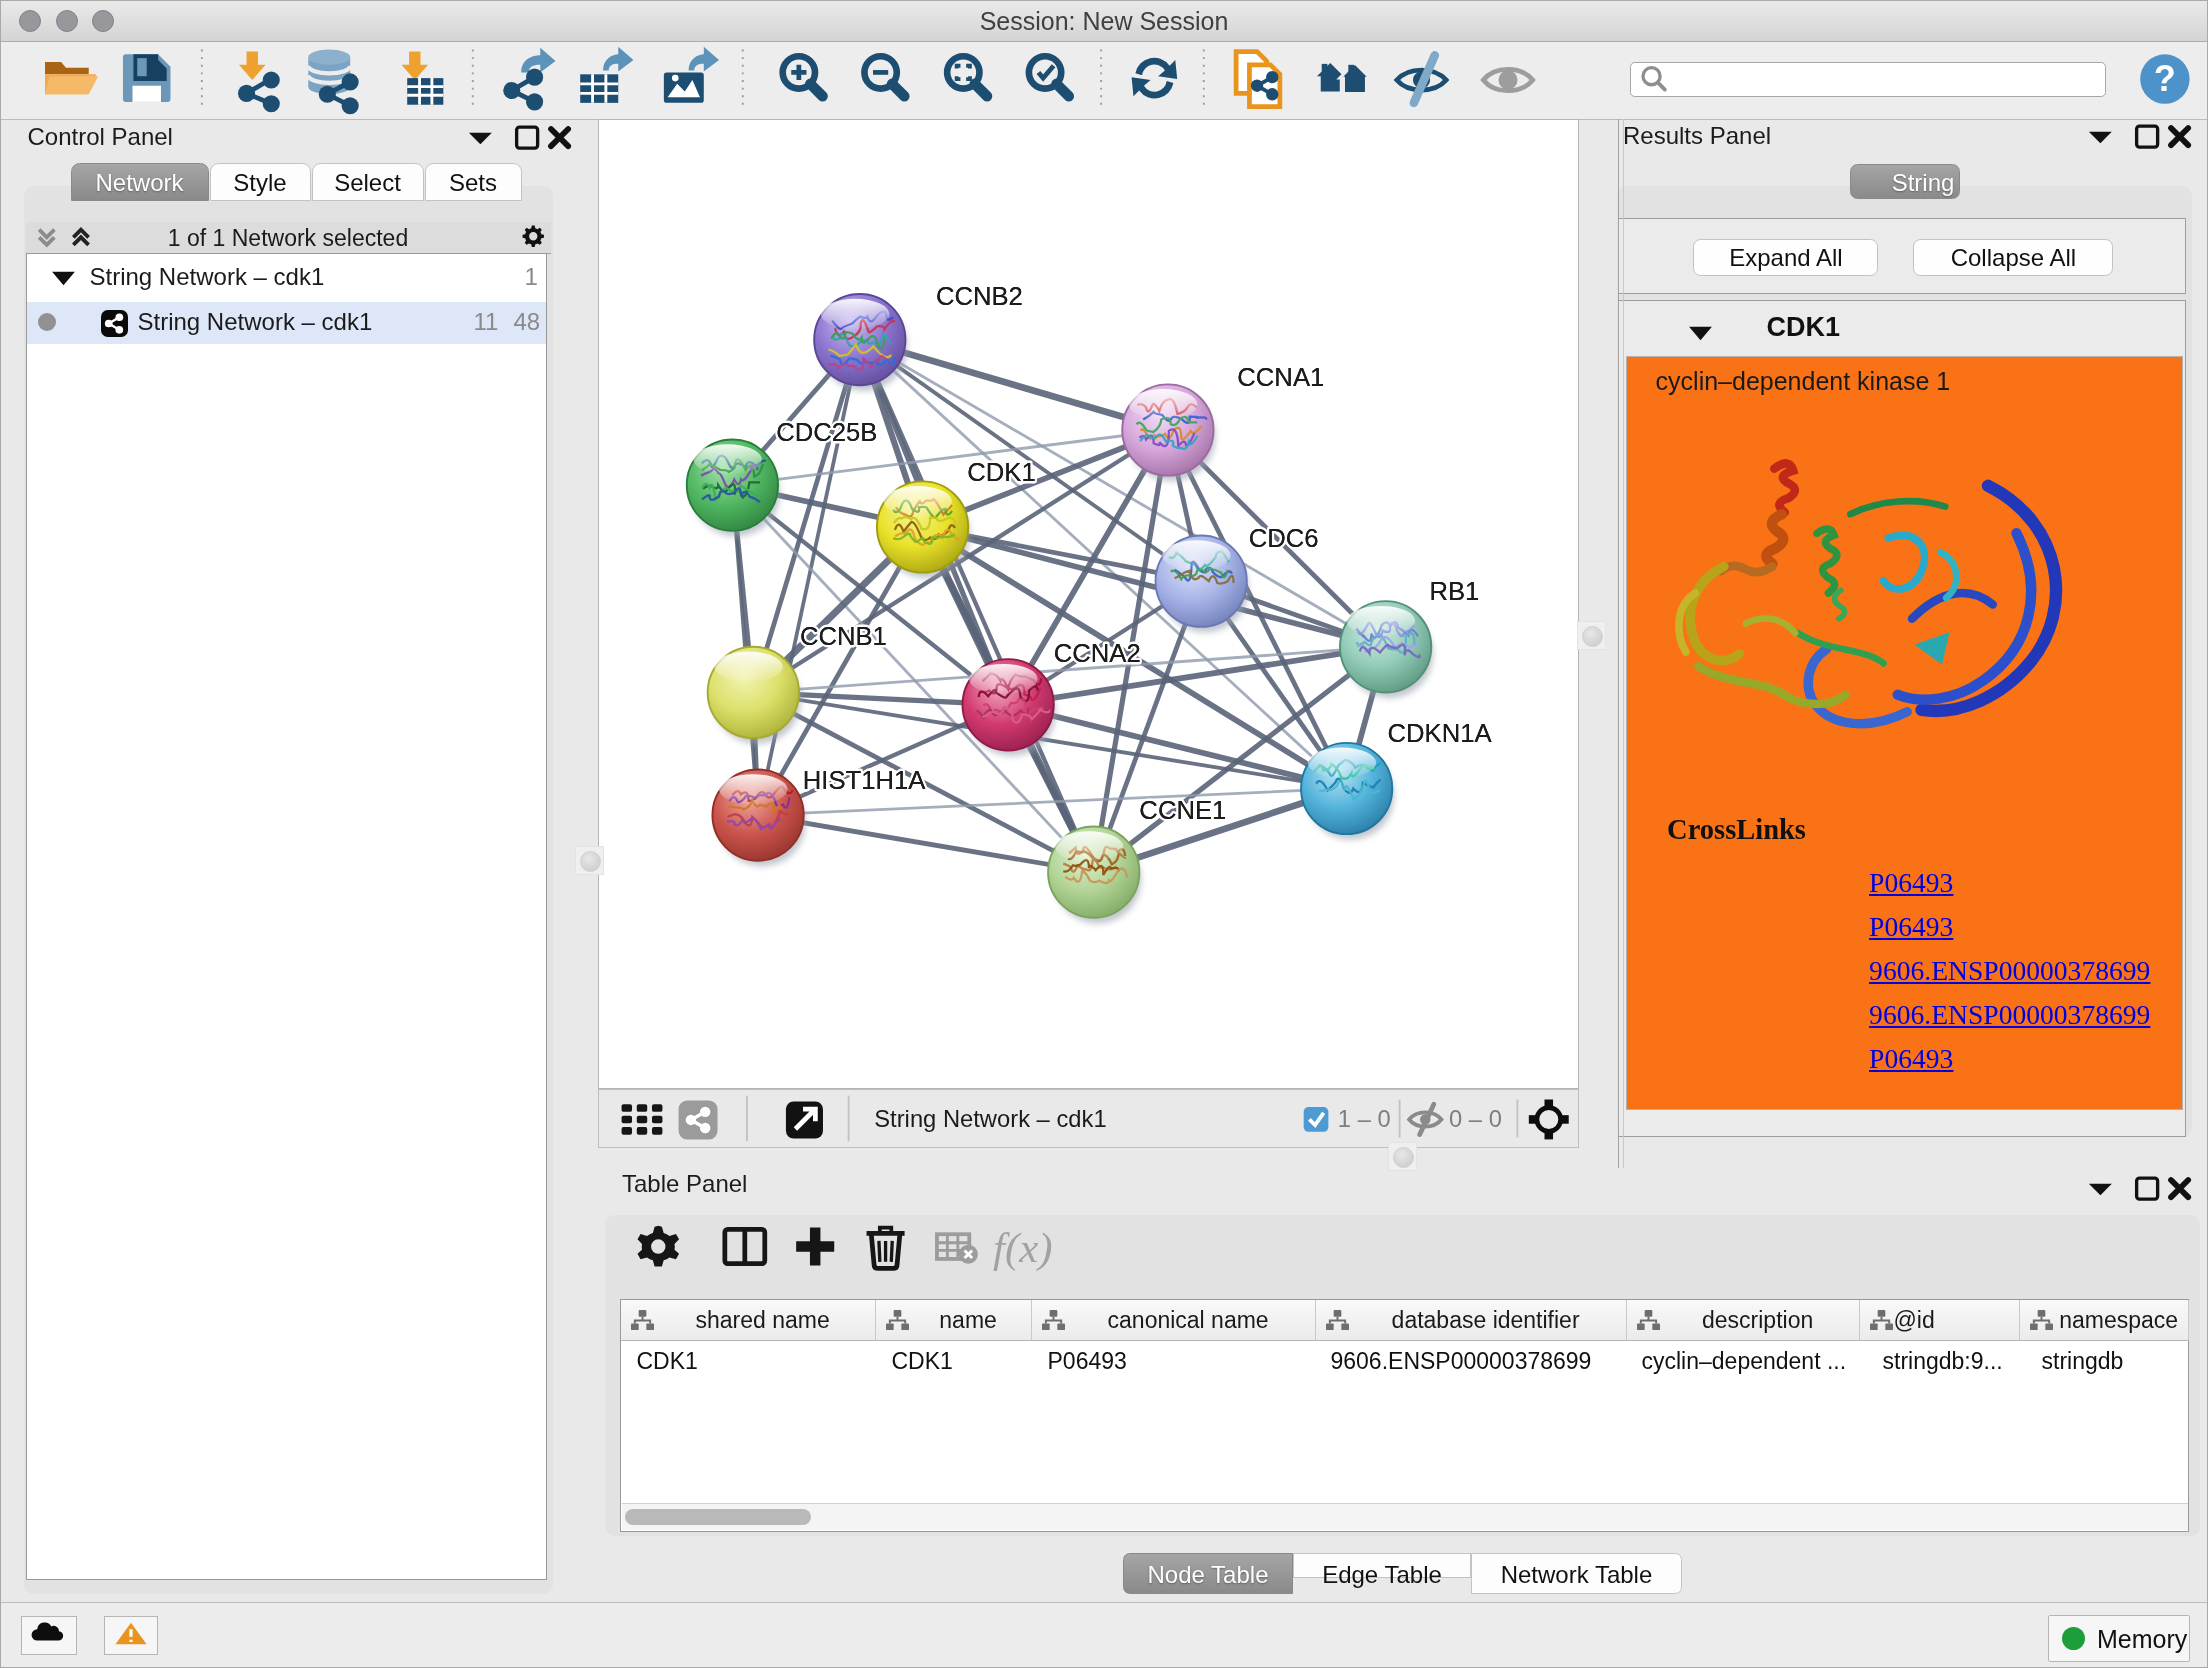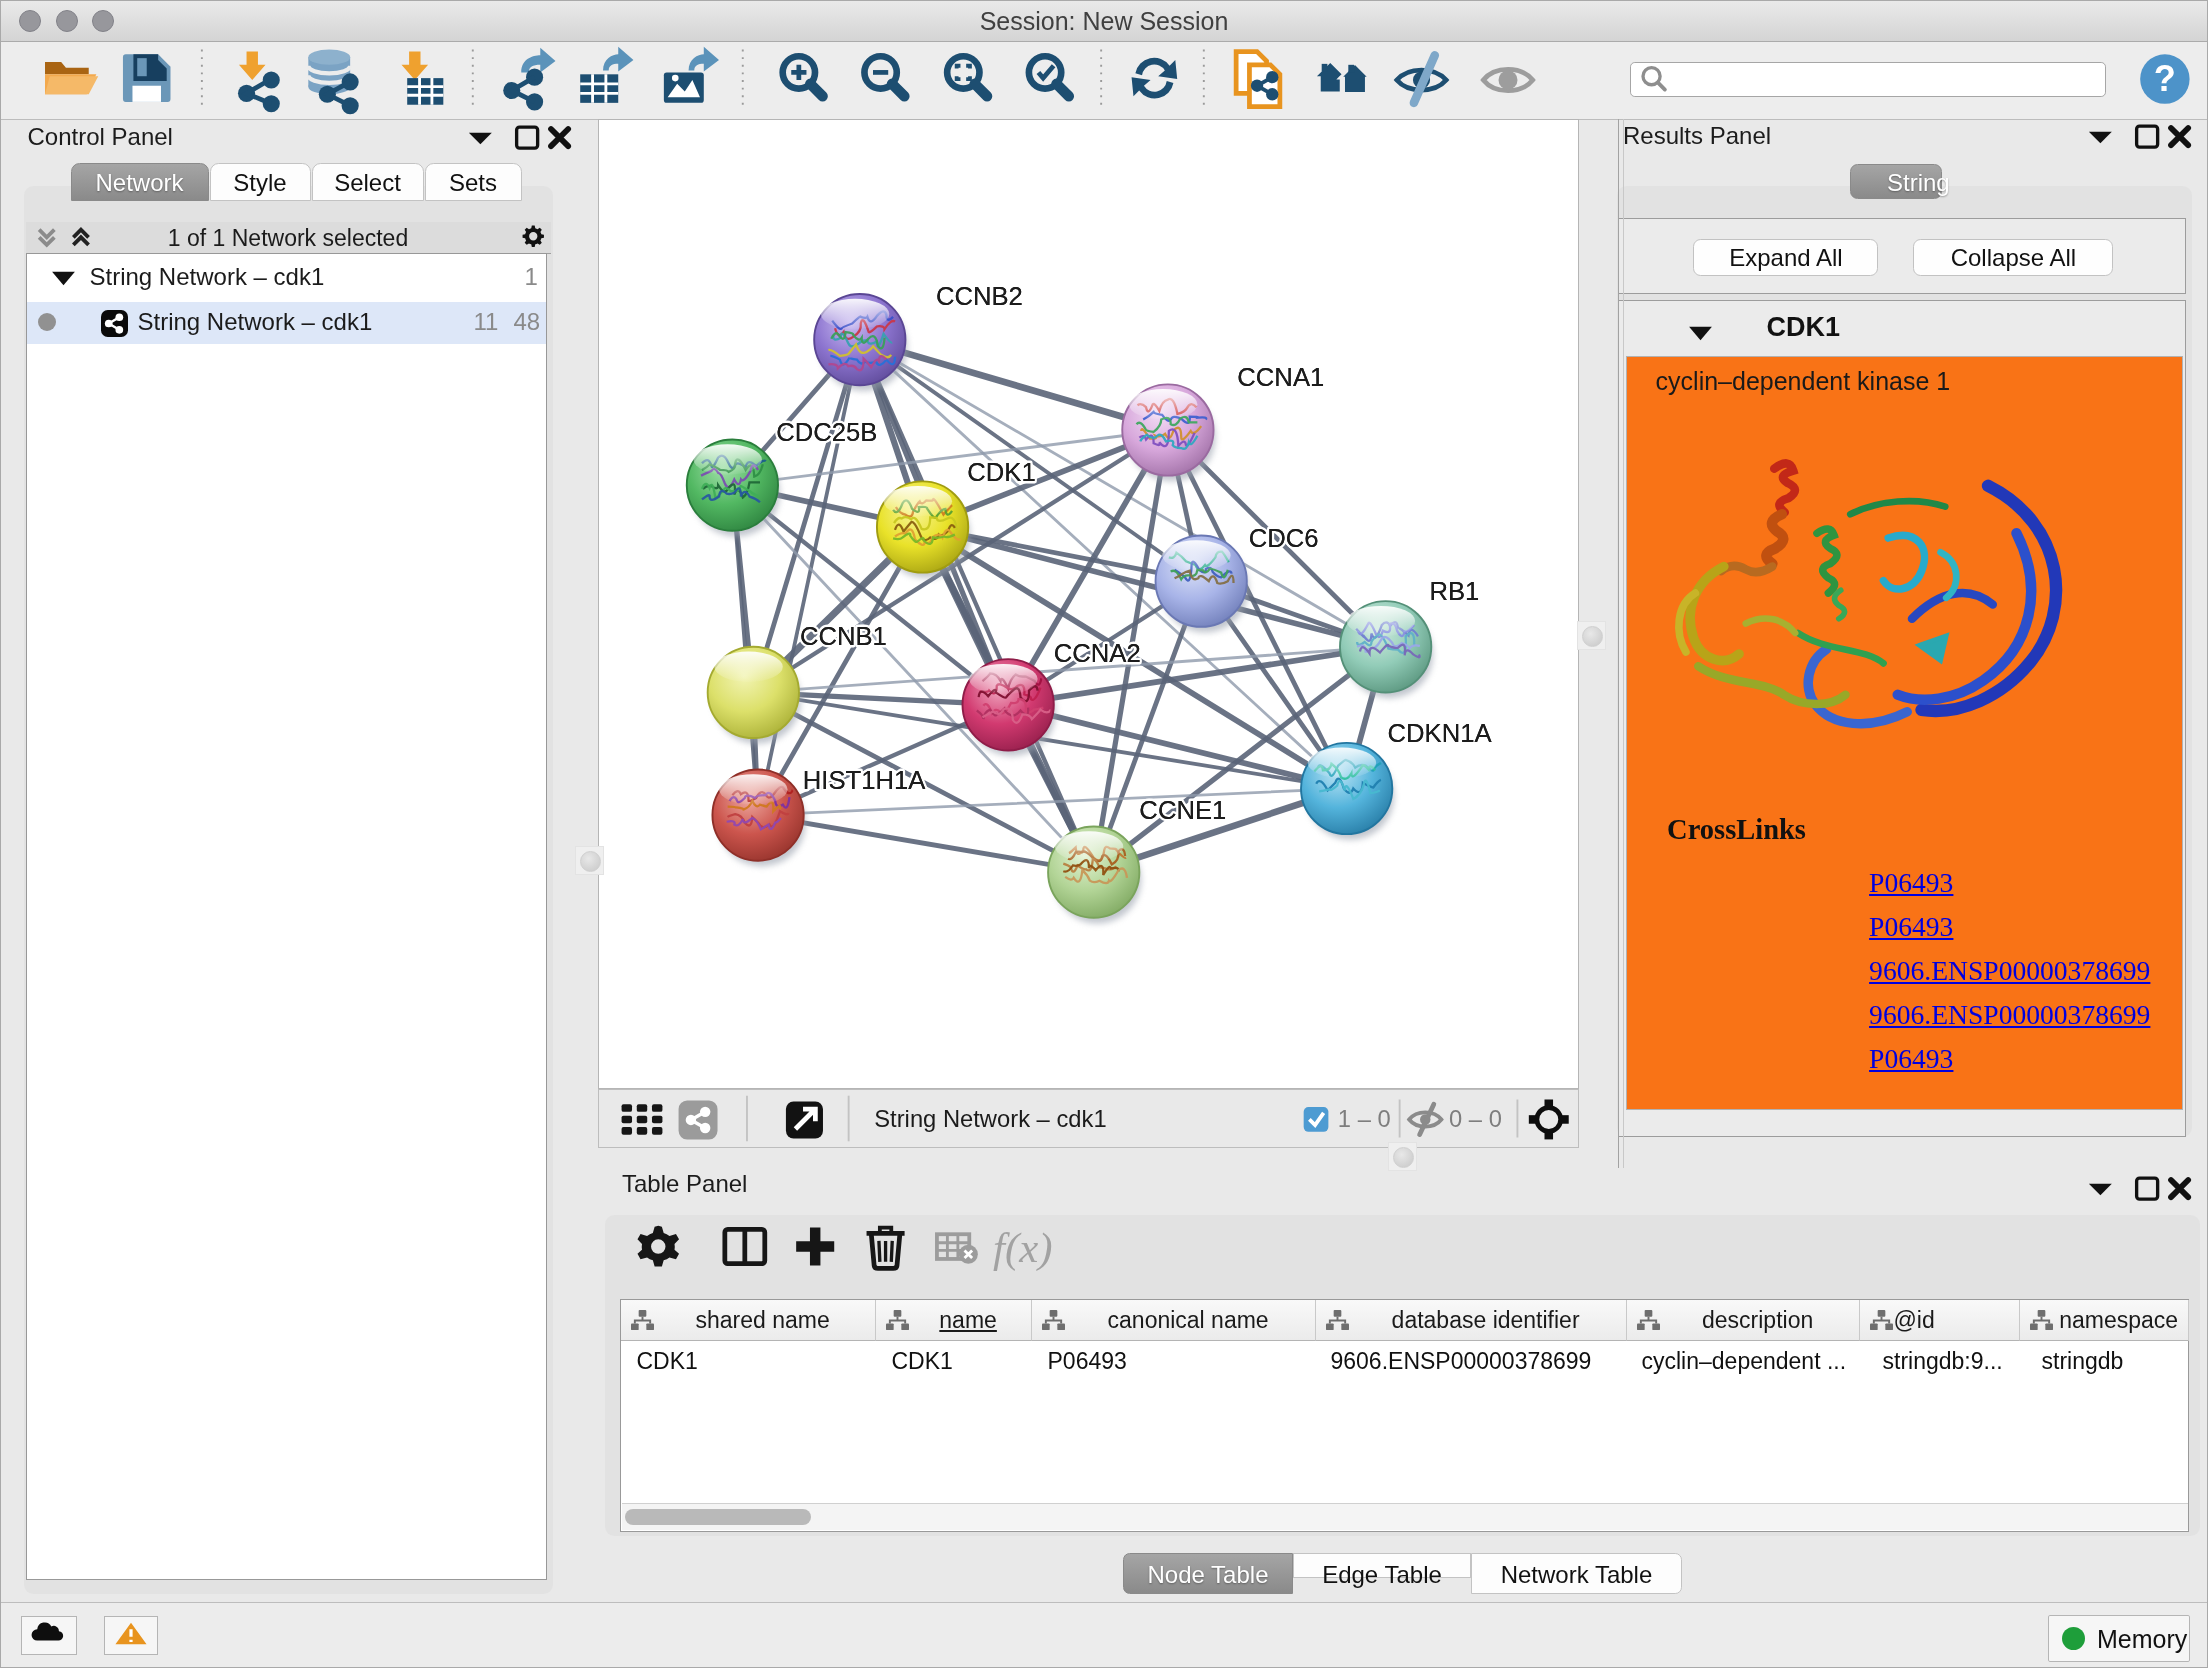--- a/index.html
+++ b/index.html
@@ -616,21 +616,21 @@
 </svg>
 </div>
 <div class="abs" id="res">
   <div class="phdr" style="position:absolute;left:16px;top:2.9px;">Results Panel</div>
   <svg style="position:absolute;left:480px;top:4.8px;" width="105" height="27" viewBox="0 0 110 28">
     <path d="M2,8 L26,8 L14,20 Z" fill="#111"></path>
     <rect x="52" y="2" width="22" height="22" rx="3" fill="none" stroke="#111" stroke-width="3.5"></rect>
     <path d="M88,4 L106,22 M106,4 L88,22" stroke="#111" stroke-width="6" stroke-linecap="round"></path>
   </svg>
   <div id="resinner"></div>
-  <div class="tab tabsel" style="position:absolute;left:243px;top:45px;width:92px;height:35px;line-height:35px;border-radius:7.6px;padding-left:36px;">String</div>
+  <div class="tab tabsel" style="position:absolute;left:243px;top:45px;width:110px;height:35px;line-height:35px;border-radius:7.6px;padding-left:36px;">String</div>
   <div class="box" style="left:11.4px;top:99px;width:568px;height:76px;">
     <div class="btn" style="left:74px;top:20px;width:185px;height:37px;line-height:35px;">Expand All</div>
     <div class="btn" style="left:294px;top:20px;width:200px;height:37px;line-height:35px;">Collapse All</div>
   </div>
   <div class="box" style="left:11.4px;top:181px;width:568px;height:837px;">
     <svg style="position:absolute;left:68px;top:23px;" width="27" height="19" viewBox="0 0 28 20">
         <path d="M2,3 L26,3 L14,17 Z" fill="#111"></path>
       </svg>
     <div style="position:absolute;left:147px;top:11.4px;font-size:27px;font-weight:bold;color:#111;">CDK1</div>
     <div style="position:absolute;left:6.7px;top:55px;width:557px;height:754px;background:#f97316;border:1px solid #b2b2b2;box-sizing:border-box;">
@@ -717,21 +717,21 @@
     </div>
 <div class="hcell" style="left:255px;width:156px;">
       <svg style="position:absolute;left:9.5px;top:8.6px;" width="25" height="23" viewBox="0 0 26 24">
           <g fill="#6e6e6e">
             <rect x="9" y="1" width="8" height="7" rx="1"></rect>
             <rect x="1" y="15" width="8" height="7" rx="1"></rect>
             <rect x="17" y="15" width="8" height="7" rx="1"></rect>
             <path d="M13,8 V12 M5,15 V12 H21 V15" stroke="#6e6e6e" stroke-width="2" fill="none"></path>
           </g>
         </svg>
-      <div style="position:absolute;left:34px;right:3.8px;top:6.7px;text-align:center;white-space:nowrap;overflow:hidden;text-decoration:underline;">name</div>
+      <div style="position:absolute;left:34px;right:3.8px;top:6.7px;text-align:center;white-space:nowrap;overflow:hidden;">name</div>
     </div>
 <div class="hcell" style="left:411px;width:284px;">
       <svg style="position:absolute;left:9.5px;top:8.6px;" width="25" height="23" viewBox="0 0 26 24">
           <g fill="#6e6e6e">
             <rect x="9" y="1" width="8" height="7" rx="1"></rect>
             <rect x="1" y="15" width="8" height="7" rx="1"></rect>
             <rect x="17" y="15" width="8" height="7" rx="1"></rect>
             <path d="M13,8 V12 M5,15 V12 H21 V15" stroke="#6e6e6e" stroke-width="2" fill="none"></path>
           </g>
         </svg>

